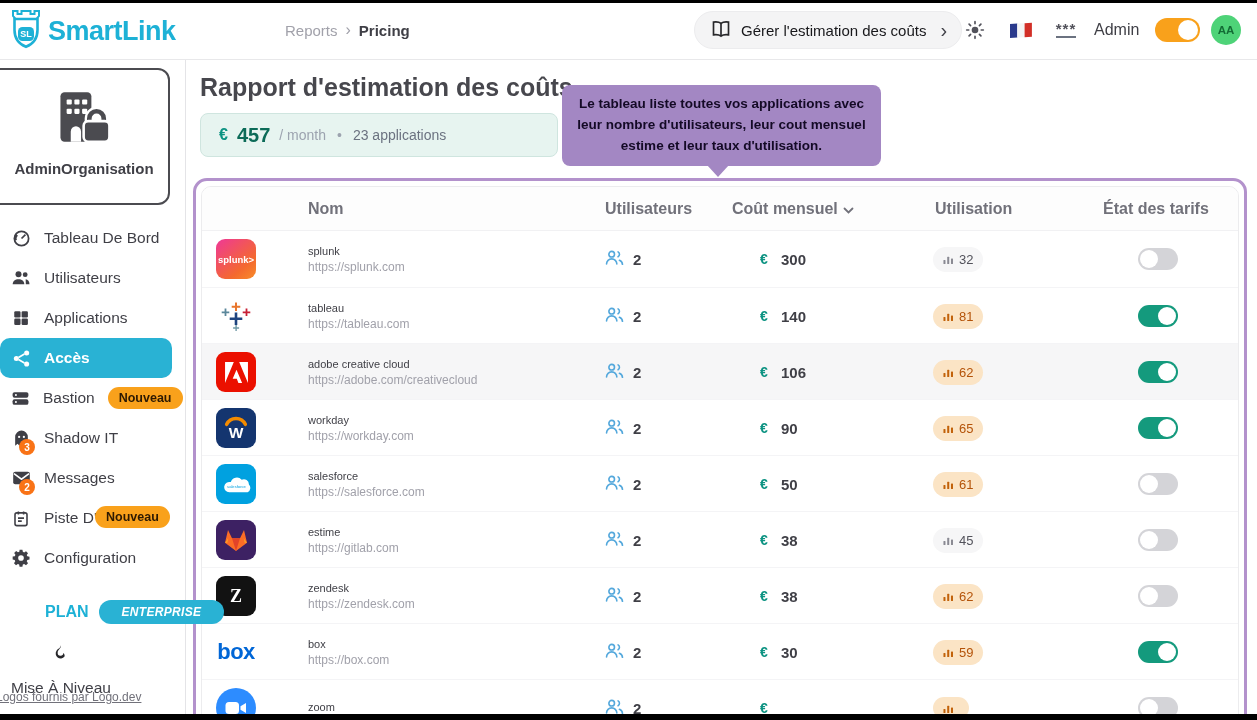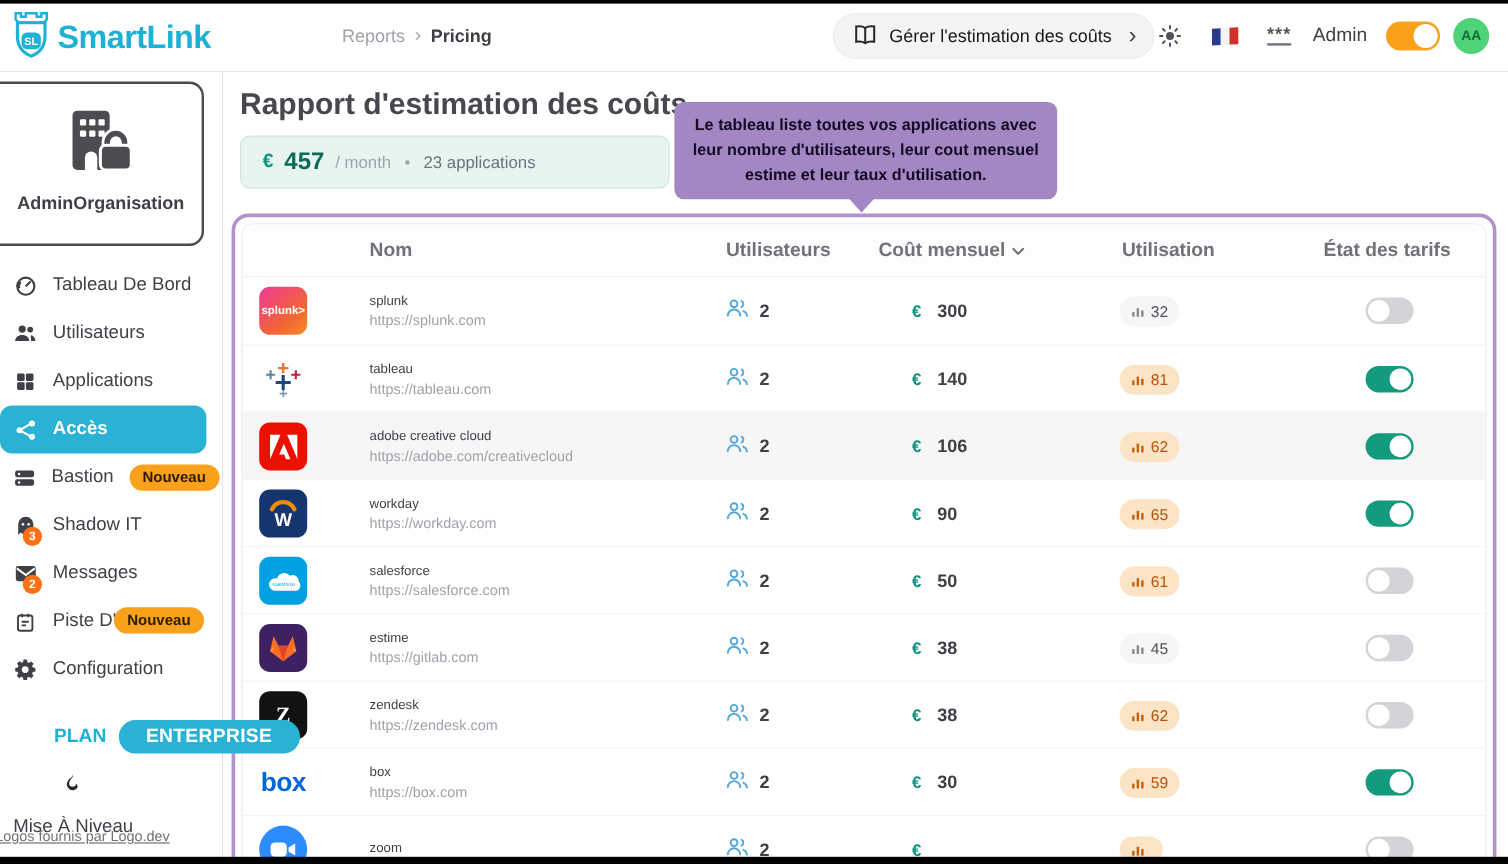--- a/index.html
+++ b/index.html
@@ -53,22 +53,22 @@
   .menu-item.active { background:var(--c-active-item,#29b2d4); }
   .menu-item.active .mi-label { color:#fff; font-weight:bold; }
   .mi-badge { background:var(--c-badge-orange,#f9a11b); color:#2d1a02; font-size:12.5px; font-weight:bold;
     padding:4px 11px; border-radius:999px; white-space:nowrap; }
   .mi-badge.overlap { position:absolute; left:95px; top:8px; }
   .mi-count { position:absolute; left:19px; top:21px; width:16px; height:16px; border-radius:50%;
     background:var(--c-count-badge,#f97316); color:#fff; font-size:10px; font-weight:bold;
     display:flex; align-items:center; justify-content:center; }
   .plan-row { position:absolute; left:2px; top:540px; display:flex; align-items:center; gap:10px;margin-left:43px; }
   .plan-word { font-size:16px; font-weight:bold; color:var(--c-brand,#1db1d6); }
-  .plan-badge { background:var(--c-active-item,#29b2d4); color:#fff; font-size:16px; font-weight:bold;
-    padding:5px 23px; border-radius:999px; letter-spacing:0.3px; }
+  .plan-badge { background:var(--c-active-item,#29b2d4); color:#fff; font-size:12px; font-weight:bold;
+    padding:5px 23px; border-radius:999px; letter-spacing:0.3px;font-style:italic; }
   .upgrade-row { position:absolute; left:11px; top:583px; display:flex; align-items:center; gap:14px;
     font-size:15.5px; color:#3f3f46; cursor:pointer;flex-direction:column; }
   .logos-link { position:absolute; left:-4px; top:630px; font-size:12px; color:#71717a;
     text-decoration:underline; cursor:pointer; }
 
   
   .main-title { position:absolute; left:200px; top:73px; font-size:25px; font-weight:bold; color:#47474d; }
   .summary-box { position:absolute; left:200px; top:113px; width:358px; height:44px;
     background:var(--c-summary-bg,#e7f4f0); border:1px solid #cfe5df; border-radius:8px;
     display:flex; align-items:center; gap:9px; padding:0 18px; }

